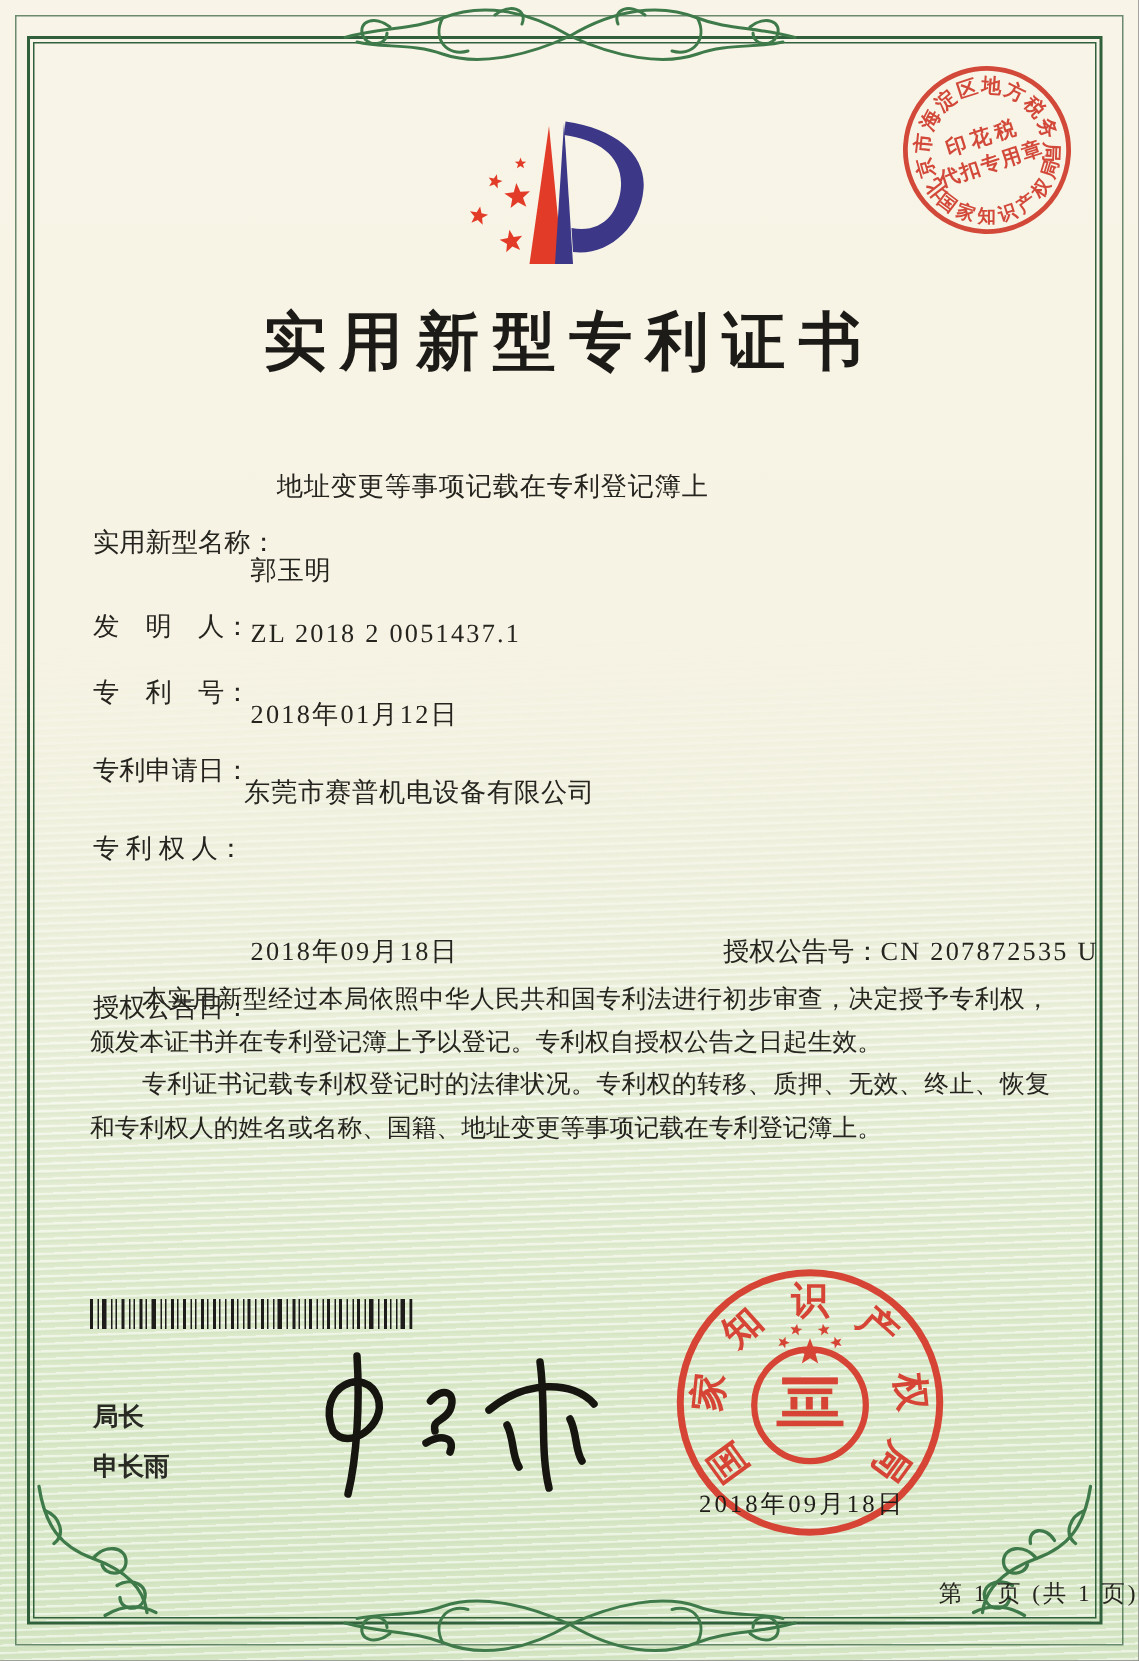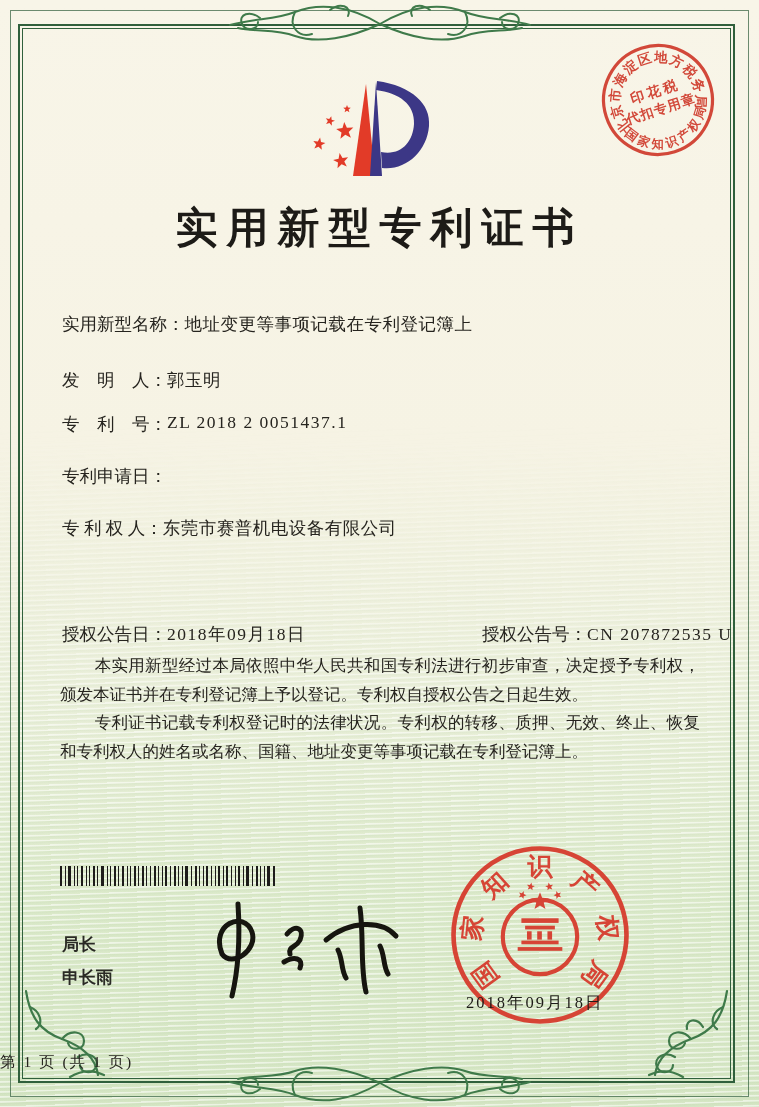--- a/index.html
+++ b/index.html
@@ -28,41 +28,41 @@
   .corner-flourish.left{left:22px;transform:scaleX(-1);}
 
   .cert-no{position:absolute;left:48px;top:90px;font-size:17px;letter-spacing:3px;}
   .logo{position:absolute;left:306px;top:64px;width:132px;height:122px;}
   .tax-stamp{position:absolute;left:594px;top:36px;width:128px;height:128px;opacity:.92;}
   .tax-stamp text{fill:#cf3a2b;font-weight:700;font-family:"Liberation Serif",serif;}
   .title{position:absolute;left:0;right:0;top:200px;text-align:center;
     font-size:42px;font-weight:700;letter-spacing:9px;color:#1d1b17;}
 
   .row{position:absolute;left:62px;font-size:17.5px;display:flex;width:640px;}
-  .row .lbl{flex:0 0 auto;white-space:pre;}
+  .row .lbl{flex:0 0 auto;white-space:pre;margin-top:37px;}
   .row .val{flex:1 1 auto;letter-spacing:.5px;}
   .grant-right{position:absolute;left:420px;top:0;font-size:17.5px;white-space:nowrap;}
 
   .body-text{position:absolute;left:60px;top:652px;width:640px;
     font-size:16.5px;line-height:28.6px;text-align:justify;}
   .body-text p{margin:0;text-indent:2.1em;}
 
   .barcode{position:absolute;left:60px;top:866px;width:215px;height:20px;
     display:flex;justify-content:space-between;align-items:stretch;overflow:hidden;}
   .barcode i{background:#1d1c1a;height:100%;display:block;}
 
   .signatory{position:absolute;left:62px;top:928px;font-family:"Liberation Sans","DejaVu Sans",sans-serif;
     font-size:17px;font-weight:700;color:#2a2a25;line-height:33px;}
   .signature{position:absolute;left:192px;top:896px;width:210px;height:105px;}
 
   .grant-seal{position:absolute;left:447px;top:842px;width:186px;height:186px;opacity:.93;}
   .grant-seal text{fill:#d6382a;font-weight:700;font-family:"Liberation Serif",serif;}
   .seal-date{position:absolute;left:466px;top:992px;font-size:16.5px;letter-spacing:2px;color:#1e1c18;}
 
-  .footer{position:absolute;left:0;right:0;top:1052px;text-align:left;font-size:15.5px;letter-spacing:2px;}
+  .footer{position:absolute;left:0;right:0;top:1052px;text-align:right;font-size:15.5px;letter-spacing:2px;}
   .green-stroke{stroke:#3f7a4a;fill:none;stroke-linecap:round;}
 </style>
 </head>
 <body>
 
 <div class="page">
   <div class="wavelines"></div>
   <div class="outer-line"></div>
   <div class="frame"></div>
 
@@ -165,20 +165,21 @@
   <div class="row" style="top:368px">
     <span class="lbl">发　明　人：</span>
     <span class="val">郭玉明</span>
   </div>
   <div class="row" style="top:412px">
     <span class="lbl">专　利　号：</span>
     <span class="val" style="letter-spacing:1.5px">ZL 2018 2 0051437.1</span>
   </div>
   <div class="row" style="top:464px">
     <span class="lbl">专利申请日：</span>
+    <span class="val" style="letter-spacing:1.5px">2018年01月12日</span>
   </div>
   <div class="row" style="top:516px">
     <span class="lbl">专 利 权 人：</span>
     <span class="val">东莞市赛普机电设备有限公司</span>
   </div>
   <div class="row" style="top:622px">
     <span class="lbl">授权公告日：</span>
     <span class="val" style="letter-spacing:1.5px">2018年09月18日</span>
     <span class="grant-right"><span>授权公告号：</span><span style="letter-spacing:1.5px">CN 207872535 U</span></span>
   </div>

